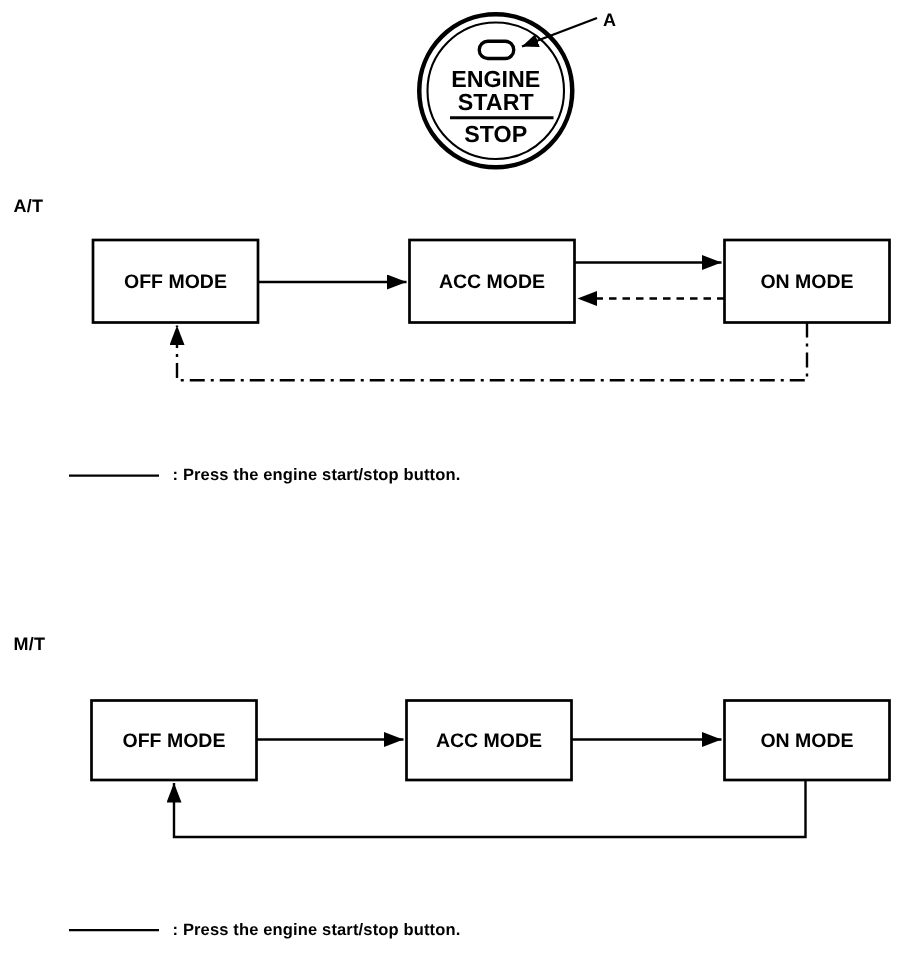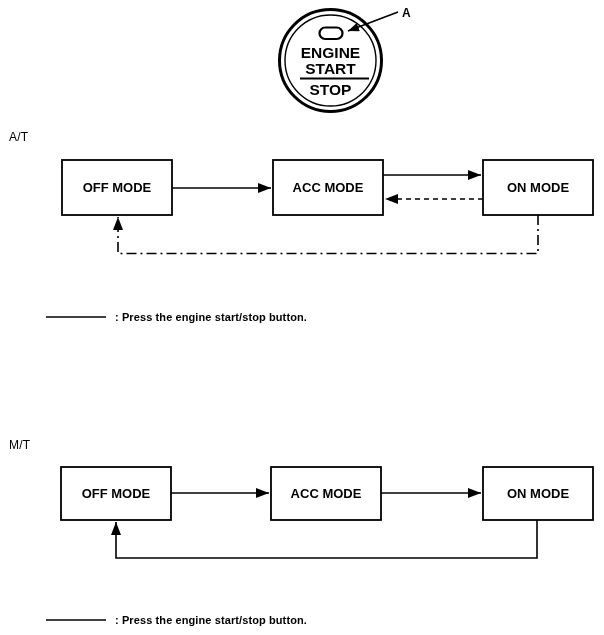--- a/index.html
+++ b/index.html
@@ -6,21 +6,21 @@
   #page {
     position: relative;
     width: 604px; height: 635px;
     background: #fff;
     font-family: "Liberation Sans", sans-serif;
     color: #000;
     overflow: hidden;
   }
   .abs { position: absolute; }
   .section-label {
-    font-weight: normal;
+    font-weight: bold;
     font-size: 12px;
     letter-spacing: 0.2px;
   }
   svg text {
     font-family: "Liberation Sans", sans-serif;
     font-weight: bold;
     fill: #000;
   }
   .legend {
     display: flex;
@@ -87,21 +87,21 @@
 
   <div class="abs legend" style="left:45px; top:305px;">
     <div class="legend-row">
       <svg class="legend-sample" width="62" height="6">
         <line x1="1" y1="3" x2="61" y2="3" stroke="#000" stroke-width="1.5"></line>
       </svg>
       <span class="legend-text">: Press the engine start/stop button.</span>
     </div>
   </div>
 
-  <div class="abs section-label" style="left:9px; top:438px;">M/T</div>
+  <div class="abs section-label" style="left:9px; top:422px;">M/T</div>
 
   <svg class="abs" style="left:0; top:455px;" width="604" height="115" viewBox="0 0 604 115">
     <defs>
       <marker id="arrow-mt" markerUnits="userSpaceOnUse" markerWidth="15" markerHeight="12" refX="13" refY="5" orient="auto">
         <path d="M0,0 L13,5 L0,10 Z" fill="#000"></path>
       </marker>
     </defs>
 
     <rect x="61" y="12" width="110" height="53" fill="#fff" stroke="#000" stroke-width="1.8"></rect>
     <text x="116" y="43" font-size="13" text-anchor="middle">OFF MODE</text>

